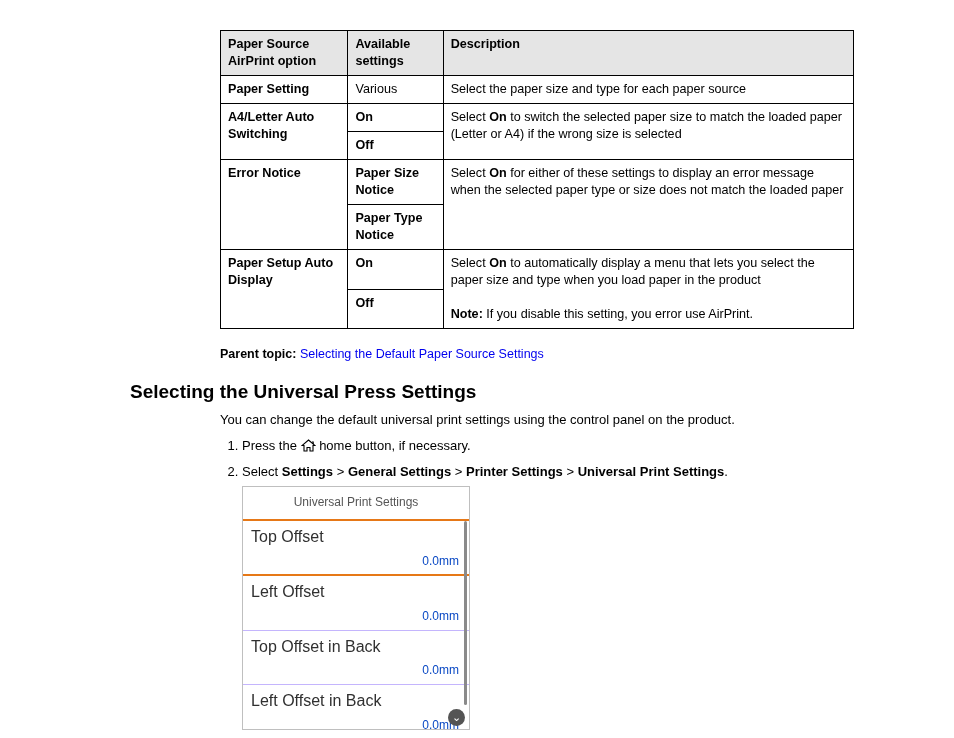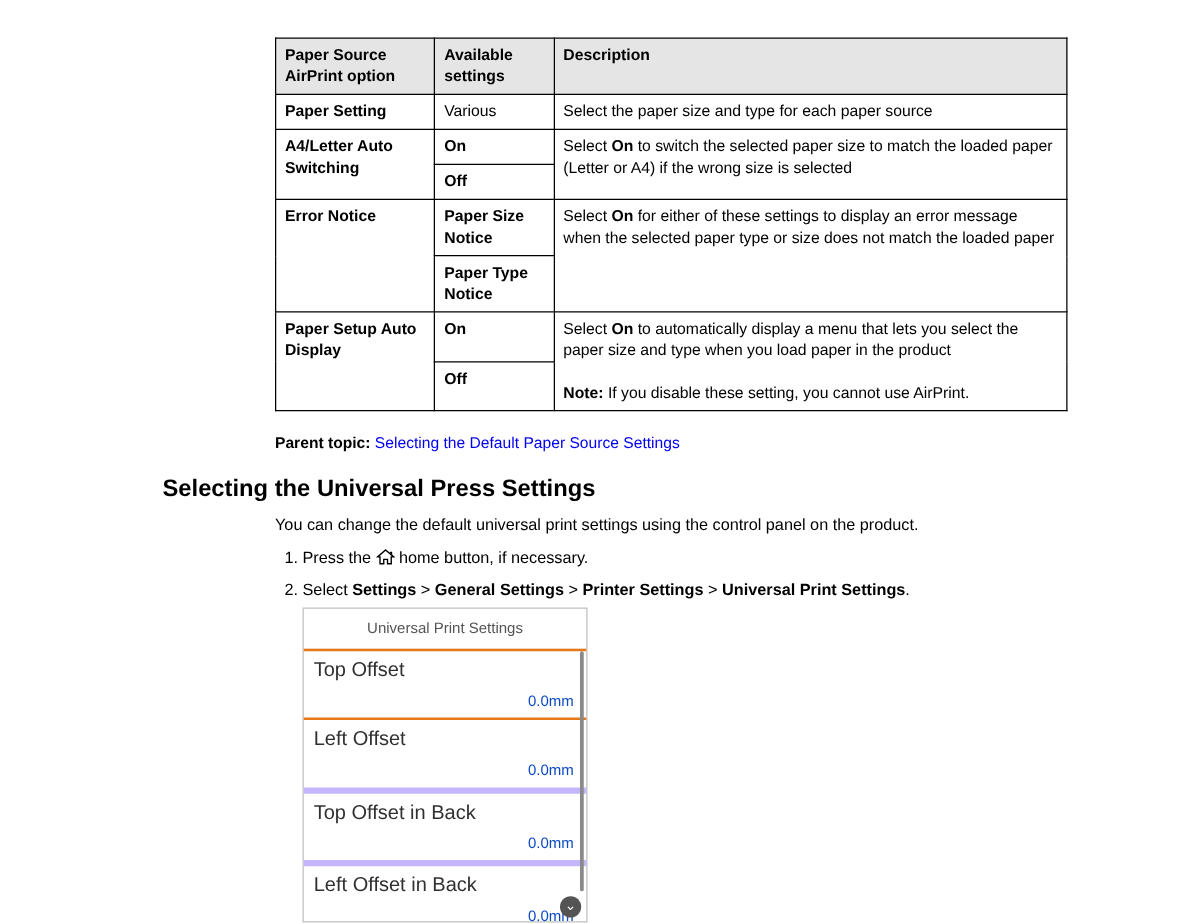--- a/index.html
+++ b/index.html
@@ -80,21 +80,21 @@
     text-align: center;
     font-size: 12px;
     color: #555;
     padding: 6px 0 7px 0;
     border-bottom: 1px solid #d6d6d6;
   }
   .device-list {
     position: relative;
   }
   .device-row {
-    border-bottom: 5px solid #c4b5fd;
+    border-bottom: 1px solid #c4b5fd;
     padding: 4px 10px 4px 8px;
   }
   .device-row.highlight {
     border-top: 2px solid #e67817;
     border-bottom: 2px solid #e67817;
     margin-top:-1px;
   }
   .device-row .rlabel {
     font-size: 16px;
     color: #303030;
@@ -178,21 +178,21 @@
       <tr>
         <td class="bold">Paper Type Notice</td>
       </tr>
 
       <tr>
         <td class="bold" rowspan="2">Paper Setup Auto Display</td>
         <td class="bold">On</td>
         <td rowspan="2">
           <span>Select </span><span class="bold">On</span><span> to automatically display a menu that lets you select the paper size and type when you load paper in the product</span>
           <br><br>
-          <span class="bold">Note:</span><span> If you disable these setting, you cannot use AirPrint.</span>
+          <span class="bold">Note:</span><span> If you disable this setting, you error use AirPrint.</span>
         </td>
       </tr>
       <tr>
         <td class="bold">Off</td>
       </tr>
     </tbody>
   </table>
 
   <div class="parent-topic">
     <span class="label">Parent topic:</span>

